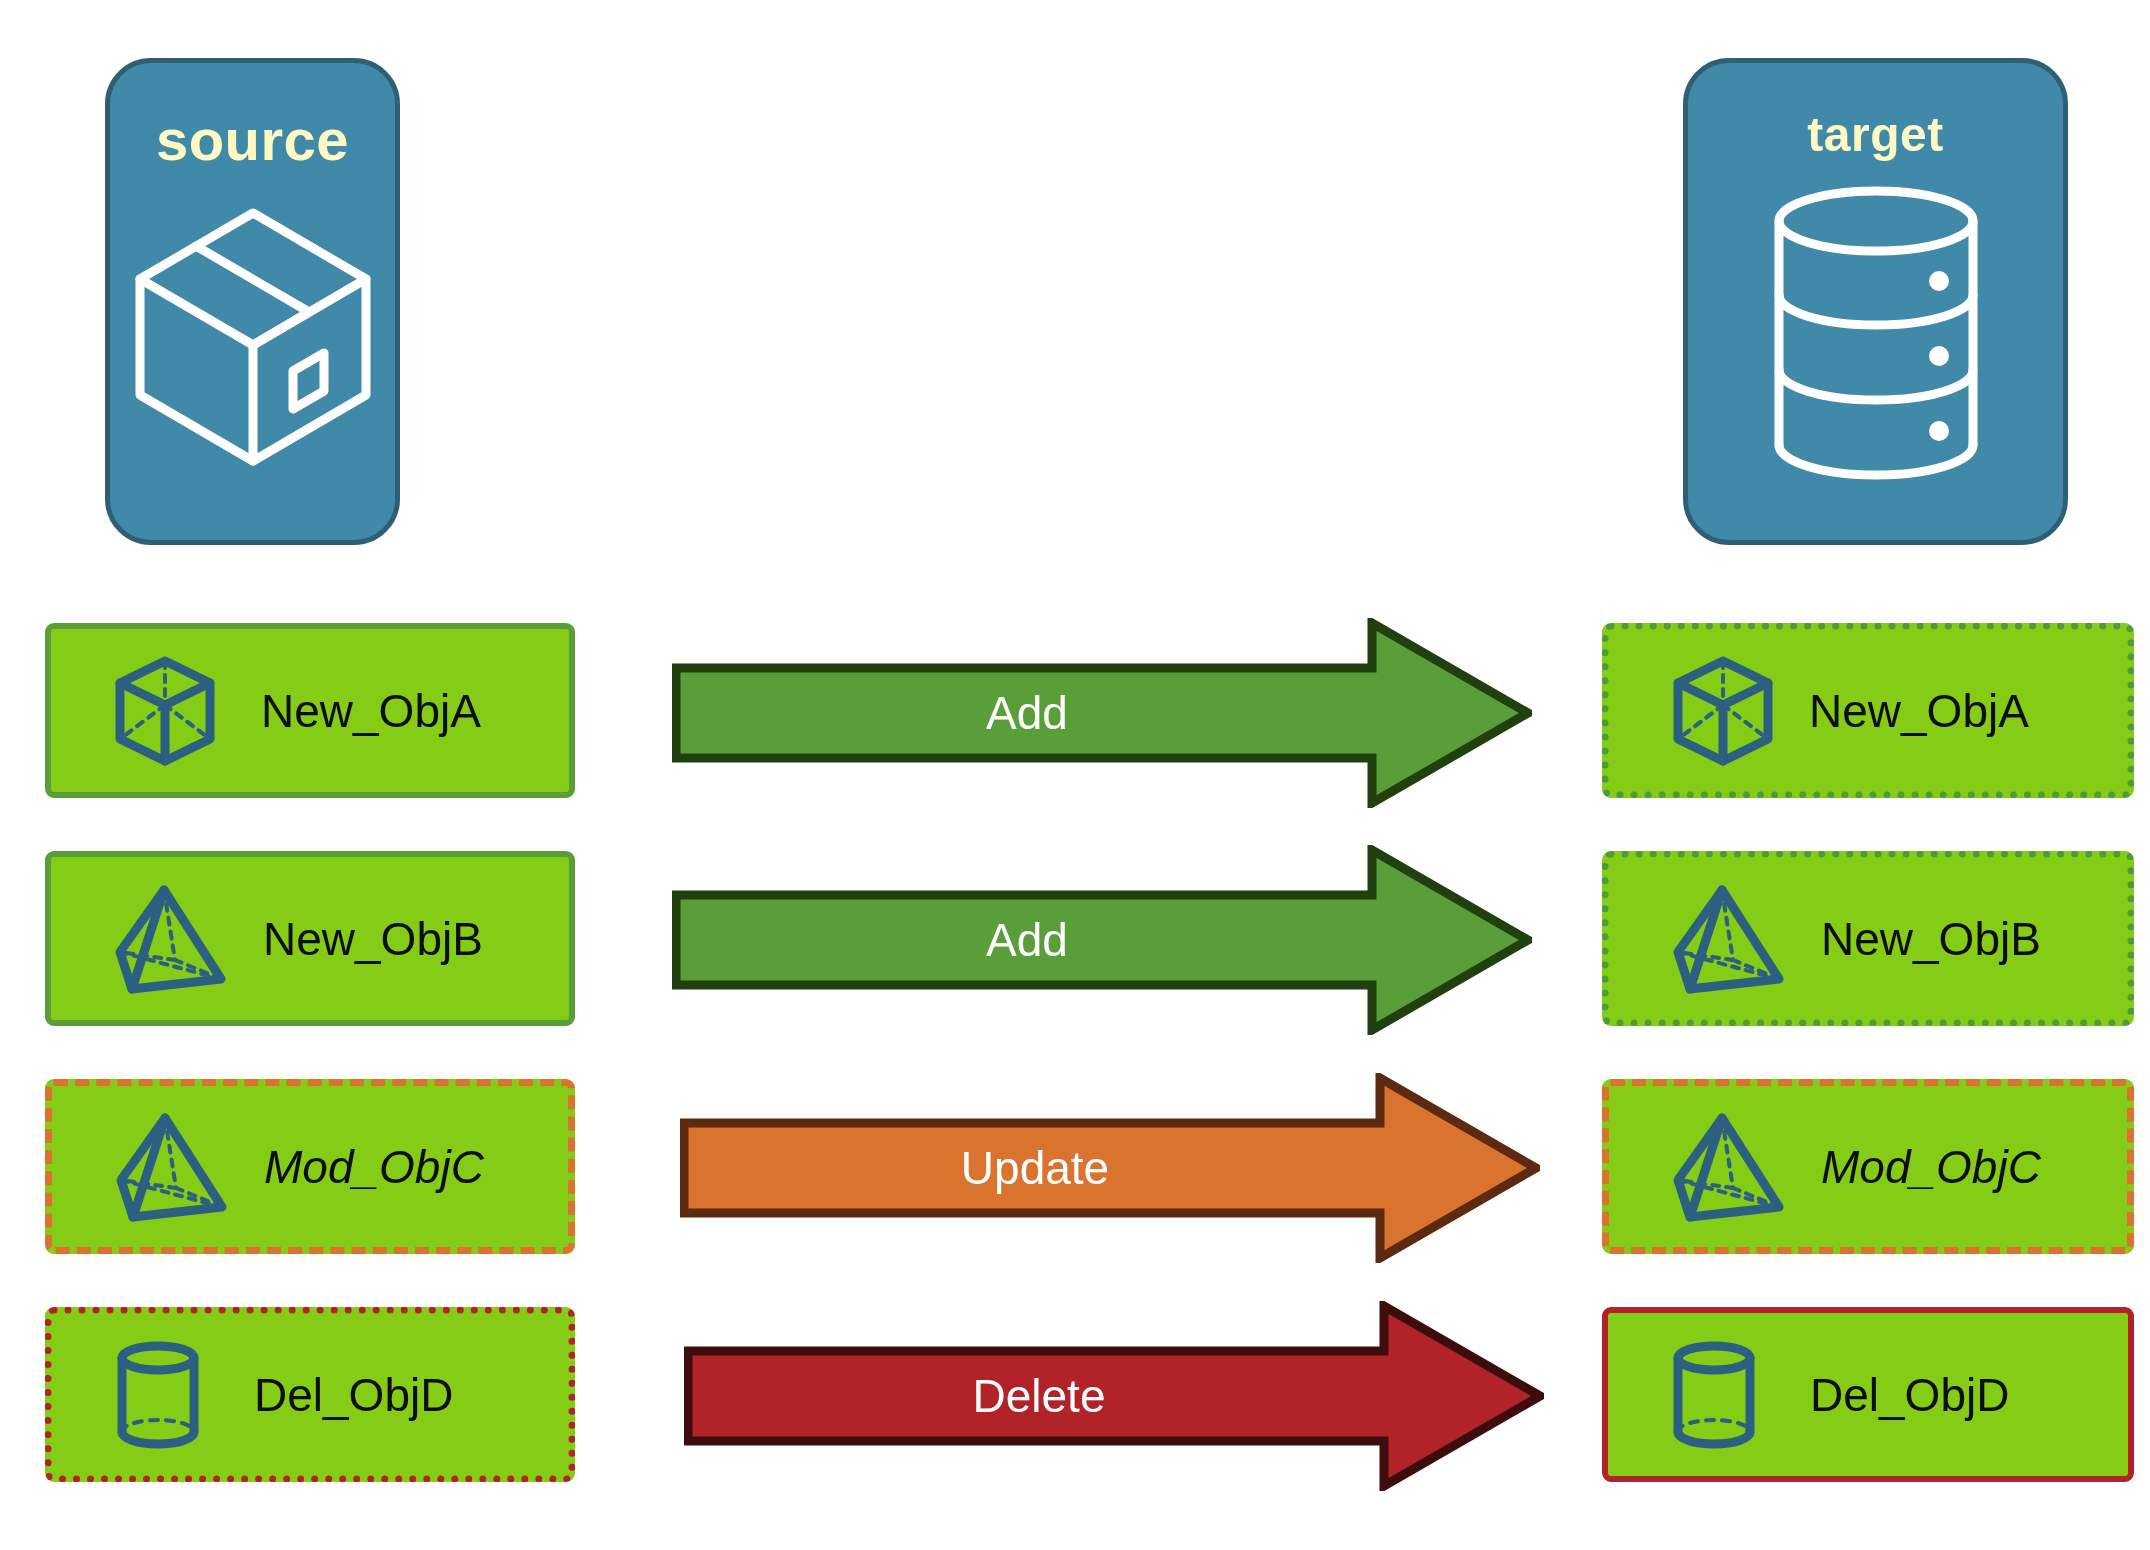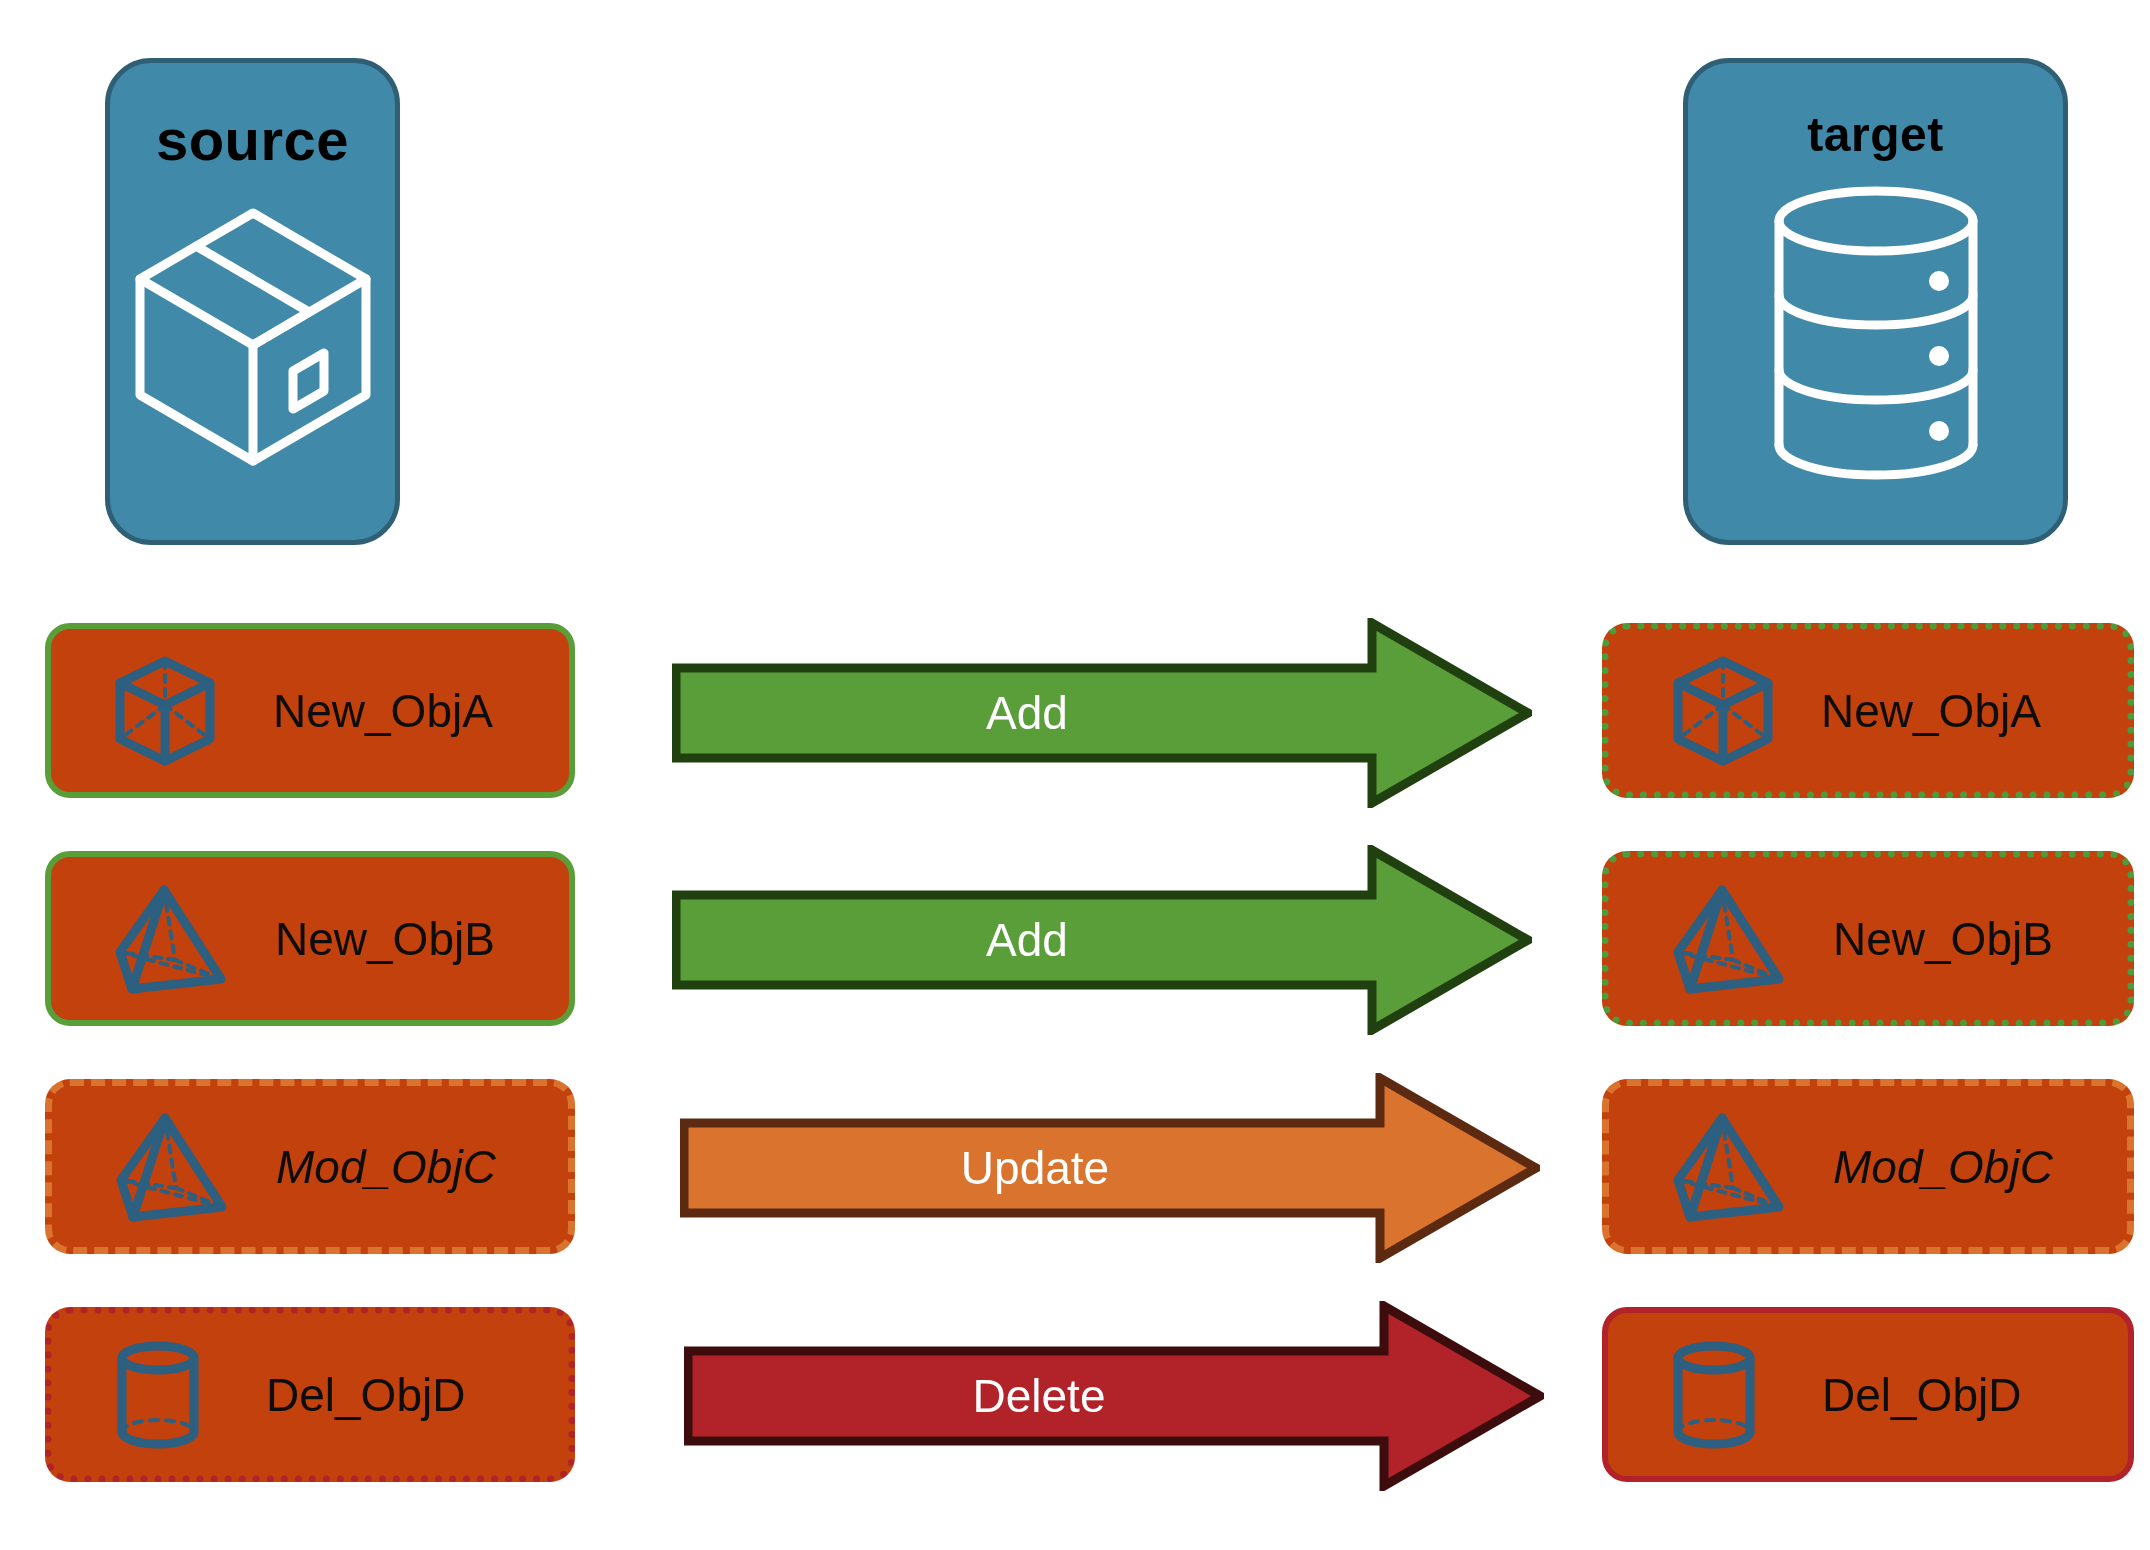--- a/index.html
+++ b/index.html
@@ -2,32 +2,32 @@
 <html><head>
 <meta charset="utf-8">
 <style>
   html,body{margin:0;padding:0;background:#ffffff;}
   body{width:2150px;height:1550px;font-family:"Liberation Sans",sans-serif;overflow:hidden;}
   #stage{position:relative;width:2150px;height:1550px;background:#fff;}
 
   
   .endpoint{position:absolute;border-radius:46px;display:flex;flex-direction:column;
             align-items:center;box-sizing:border-box;}
-  .endpoint .ep-title{color:#000000;font-weight:bold;letter-spacing:.5px;line-height:1;text-align:right;}
+  .endpoint .ep-title{color:#fef9c3;font-weight:bold;letter-spacing:.5px;line-height:1;text-align:right;}
   .endpoint .ep-icon{display:flex;align-items:center;justify-content:center;}
 
   
   .bigarrow{position:absolute;}
   .bigarrow .lbl{position:absolute;left:0;top:0;width:100%;height:100%;
       display:flex;align-items:center;justify-content:center;color:#fff;
       font-size:44px;letter-spacing:.2px;}
 
   
-  .objcard{position:absolute;box-sizing:border-box;background:#c2410c;border-radius:25px;
-           display:flex;align-items:center;gap:12px;}
+  .objcard{position:absolute;box-sizing:border-box;background:#84cc16;border-radius:9px;
+           display:flex;align-items:center;}
   .objcard .oc-icon{flex:0 0 auto;display:flex;align-items:center;justify-content:center;}
   .objcard .oc-label{font-size:46px;color:#0d0d0d;white-space:nowrap;line-height:1;}
 
   .bd-solid-green{border:6px solid #5a9e3a;}
   .bd-dotted-green{border:7px dotted #4e9b3b;}
   .bd-dashed-orange{border:7px dashed #d9732e;font-style:italic;}
   .bd-dotted-red{border:7px dotted #b12328;}
   .bd-solid-red{border:6px solid #b12328;}
 
   

